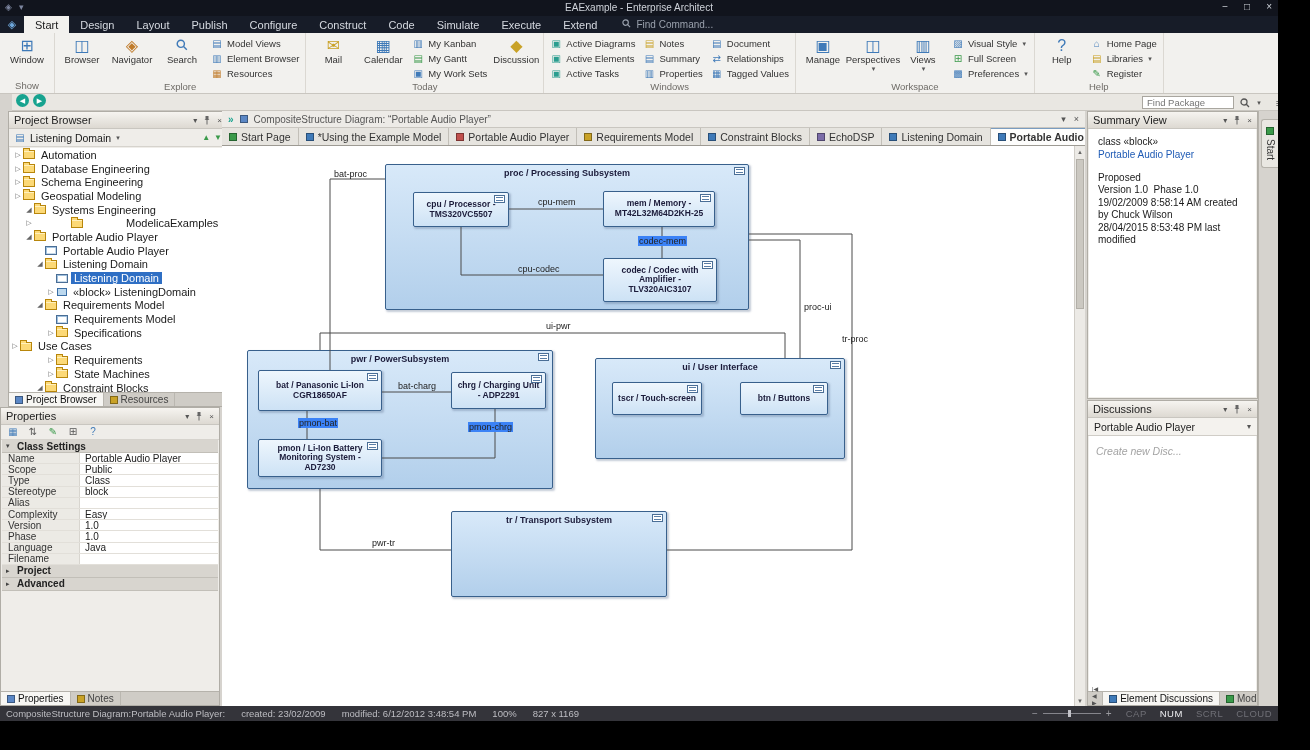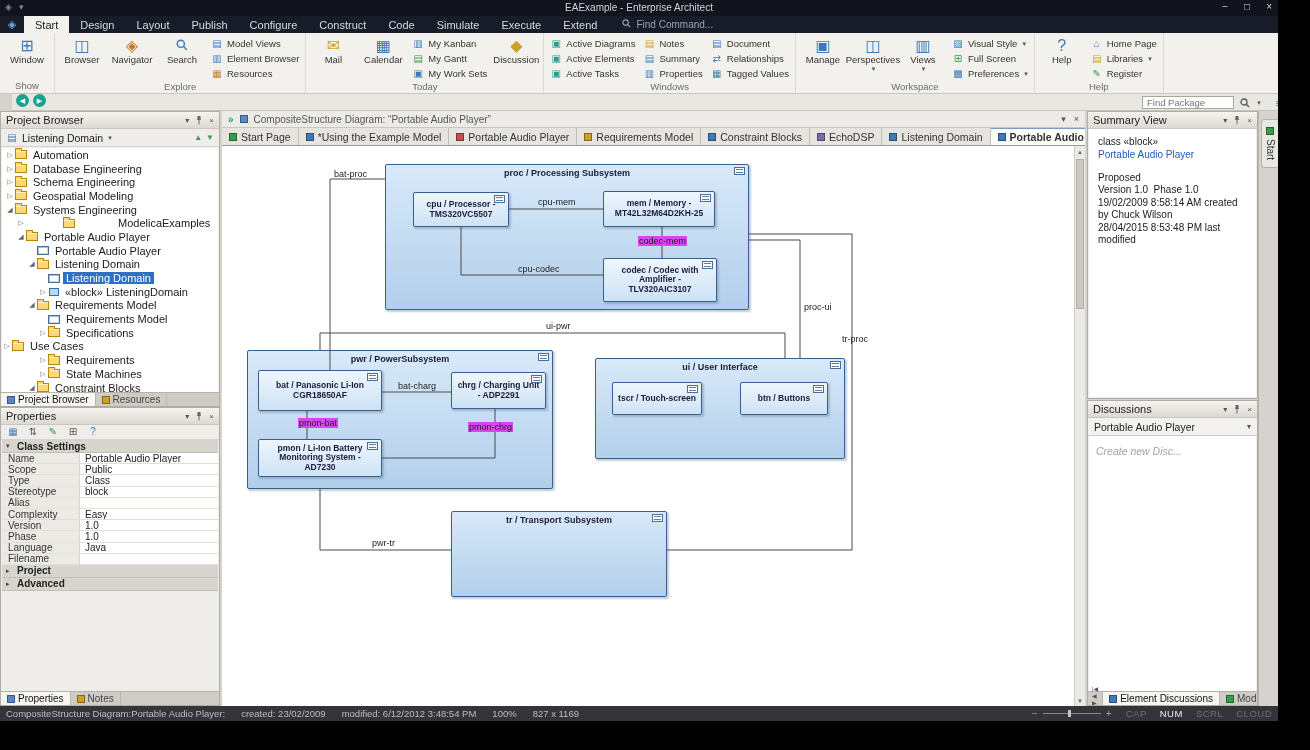--- a/index.html
+++ b/index.html
@@ -78,21 +78,21 @@
 
 .ea-block{position:absolute;border:1px solid #38608c;border-radius:2px;background:linear-gradient(180deg,#d8e9f9,#b2cfeb);box-shadow:1.5px 1.5px 2px rgba(90,110,140,.35)}
 .ea-block.inner{background:linear-gradient(180deg,#eef6fd,#cde2f5);display:flex;align-items:center;justify-content:center;text-align:center;padding:2px 5px;line-height:1.12}
 .blk-label{position:absolute;top:3px;left:0;right:0;text-align:center;font-size:9px;font-weight:bold;color:#1b1b3a}
 .part-label{width:100%;font-size:8.5px;font-weight:bold;color:#1b1b3a}
 .comp-icon{position:absolute;top:2px;right:3px;width:11px;height:8px;border:1px solid #4a6e96;background:#fff}
 .comp-icon::before{content:"";position:absolute;left:1px;right:1px;top:1px;height:1px;background:#5a7ea6}
 .comp-icon::after{content:"";position:absolute;left:1px;right:1px;top:4px;height:1px;background:#5a7ea6}
 .conn-svg{position:absolute;left:0;top:0;pointer-events:none}
 .conn-label{position:absolute;font-size:9px;color:#222;white-space:nowrap}
-.conn-label.bg{background:#d946ef;padding:0 1px}
+.conn-label.bg{background:#3b82f6;padding:0 1px}
 
 .sv-body{position:absolute;left:1px;top:17px;right:1px;bottom:1px;background:#fff;padding:7px 9px;font-size:10px;line-height:1.18;overflow:hidden}
 .sv-line{white-space:pre-wrap;margin-bottom:1px}
 .sv-line.link{color:#1f5bb5}
 .sv-line.blank{height:9px}
 .disc-context{height:18px;background:#f4f2ee;border-bottom:1px solid #d0cdc7;display:flex;align-items:center;padding:0 6px;font-size:10.5px;color:#222}
 .disc-context .caret{margin-left:auto;font-size:8px}
 .disc-body{position:absolute;left:1px;top:35px;right:1px;bottom:14px;background:#fff}
 .disc-placeholder{font-style:italic;color:#a3a3a3;font-size:10.5px;padding:9px 7px}
 
@@ -339,21 +339,21 @@
     <span class="t2-icon" style="right:38px">
         <svg width="10" height="10" viewBox="0 0 10 10">
           <circle cx="4" cy="4" r="3" fill="none" stroke="#555" stroke-width="1.3"></circle>
           <line x1="6.3" y1="6.3" x2="9" y2="9" stroke="#555" stroke-width="1.3"></line>
         </svg>
       </span>
     <span class="t2-icon" style="right:24px;font-size:7px">▾</span>
     <span class="t2-icon" style="right:4px;font-size:11px">≡</span>
   </div>
 
-  <div class="panel" style="left:0;top:111px;width:220px;height:296px">
+  <div class="panel" style="left:8px;top:111px;width:220px;height:296px">
     <div class="panel-header">
       <span>Project Browser</span>
       <span class="ph-icons">
         <span>▾</span>
         <span>
             <svg width="8" height="9" viewBox="0 0 8 9">
               <path d="M2.5 0h3v3.2l1 .8H1.5l1-.8z" fill="#666"></path>
               <line x1="4" y1="4" x2="4" y2="8.5" stroke="#666"></line>
             </svg>
           </span>
@@ -382,21 +382,21 @@
         <div class="tree-item" style="padding-left: 3px;">
           <span class="twisty">▷</span>
           <span class="ticon folder"></span>
           <span class="tree-label">Schema Engineering</span>
         </div>
         <div class="tree-item" style="padding-left: 3px;">
           <span class="twisty">▷</span>
           <span class="ticon folder"></span>
           <span class="tree-label">Geospatial Modeling</span>
         </div>
-        <div class="tree-item" style="padding-left: 3px;">
+        <div class="tree-item" style="padding-left: 14px;">
           <span class="twisty">◢</span>
           <span class="ticon folder"></span>
           <span class="tree-label">Systems Engineering</span>
         </div>
         <div class="tree-item" style="padding-left: 14px; gap: 37px;">
           <span class="twisty">▷</span>
           <span class="ticon folder"></span>
           <span class="tree-label">ModelicaExamples</span>
         </div>
         <div class="tree-item" style="padding-left: 14px;">

